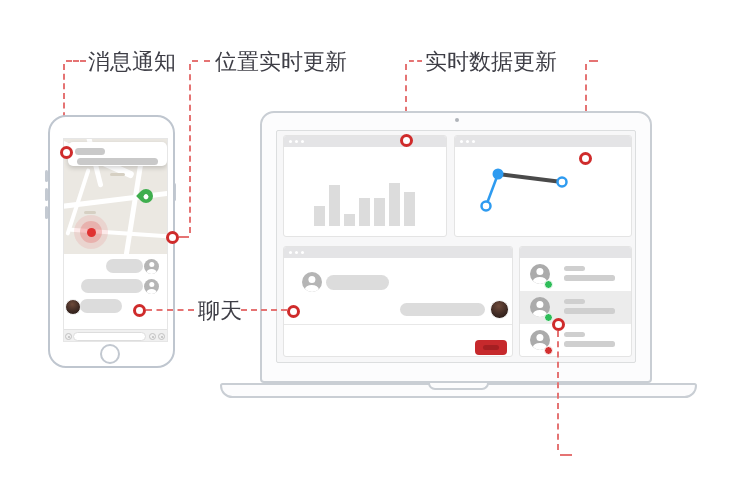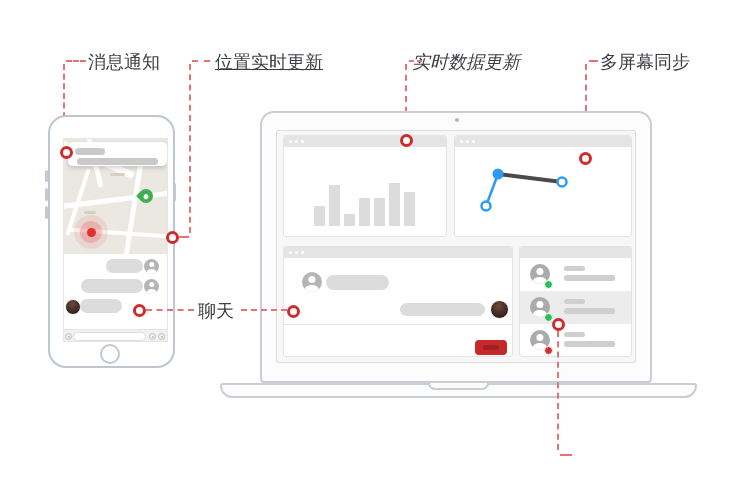--- a/index.html
+++ b/index.html
@@ -1,18 +1,18 @@
 <!DOCTYPE html>
 <html><head>
 <meta charset="utf-8">
 <style>
   html,body{margin:0;padding:0;background:#fff;}
   .canvas{position:relative;width:755px;height:494px;background:#fff;overflow:hidden;
           font-family:"Liberation Sans","DejaVu Sans",sans-serif;}
-  .label{position:absolute;font-size:18px;color:#3e3e46;white-space:nowrap;line-height:20px;}
+  .label{position:absolute;font-size:22px;color:#3e3e46;white-space:nowrap;line-height:20px;}
   .dash-h{position:absolute;border-top:2px dashed #e57373;height:0;}
   .dash-v{position:absolute;border-left:2px dashed #e57373;width:0;}
   .marker{position:absolute;width:7px;height:7px;background:#fff;border:3px solid #cf2b2b;
           border-radius:50%;z-index:30;}
   
   .phone{position:absolute;left:48px;top:115px;width:127px;height:253px;background:#fff;
          border:2px solid #bfc6cf;border-radius:18px;box-sizing:border-box;z-index:5;}
   .side-btn{position:absolute;background:#c4cad2;border-radius:2px;}
   .cam-dot{position:absolute;left:116px;top:116px;width:3px;height:3px;border-radius:50%;background:#c9ced6;}
   .cam-circle{position:absolute;left:92px;top:121px;width:5px;height:5px;border:1px solid #c4cad2;border-radius:50%;}
@@ -68,23 +68,22 @@
                border:2px solid #c9ced4;border-radius:3px 3px 14px 14px;box-sizing:border-box;z-index:7;}
   .base-notch{position:absolute;left:428px;top:383px;width:61px;height:7px;background:#fcfcfd;
               border:2px solid #c9ced4;border-top:none;border-radius:0 0 8px 8px;box-sizing:border-box;z-index:8;}
 </style>
 </head>
 <body>
 
 <div class="canvas">
 
   <div class="label" style="left:88px;top:52px;">消息通知</div>
-  <div class="label" style="left:215px;top:52px;text-decoration:underline;">位置实时更新</div>
-  <div class="label" style="left:412px;top:52px;font-style:italic;">实时数据更新</div>
-  <div class="label" style="left:600px;top:52px;">多屏幕同步</div>
+  <div class="label" style="left:215px;top:52px;">位置实时更新</div>
+  <div class="label" style="left:425px;top:52px;">实时数据更新</div>
   <div class="label" style="left:198px;top:301px;">聊天</div>
 
   <div class="dash-h" style="left:66px;top:60px;width:20px;"></div>
   <div class="dash-v" style="left:63px;top:64px;height:83px;"></div>
   <div class="dash-h" style="left:192px;top:60px;width:18px;"></div>
   <div class="dash-v" style="left:189px;top:64px;height:169px;"></div>
   <div class="dash-h" style="left:179px;top:236px;width:10px;"></div>
   <div class="dash-h" style="left:409px;top:60px;width:13px;"></div>
   <div class="dash-v" style="left:405px;top:64px;height:70px;"></div>
   <div class="dash-h" style="left:589px;top:60px;width:9px;"></div>

